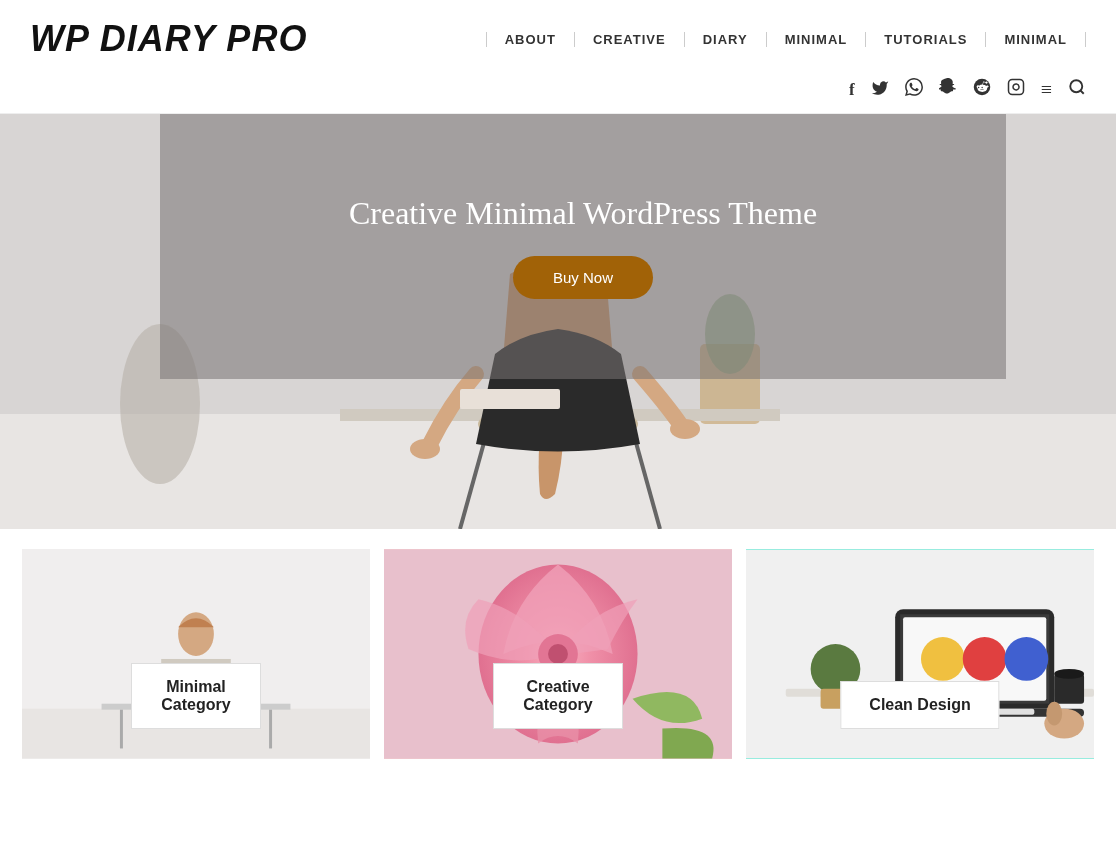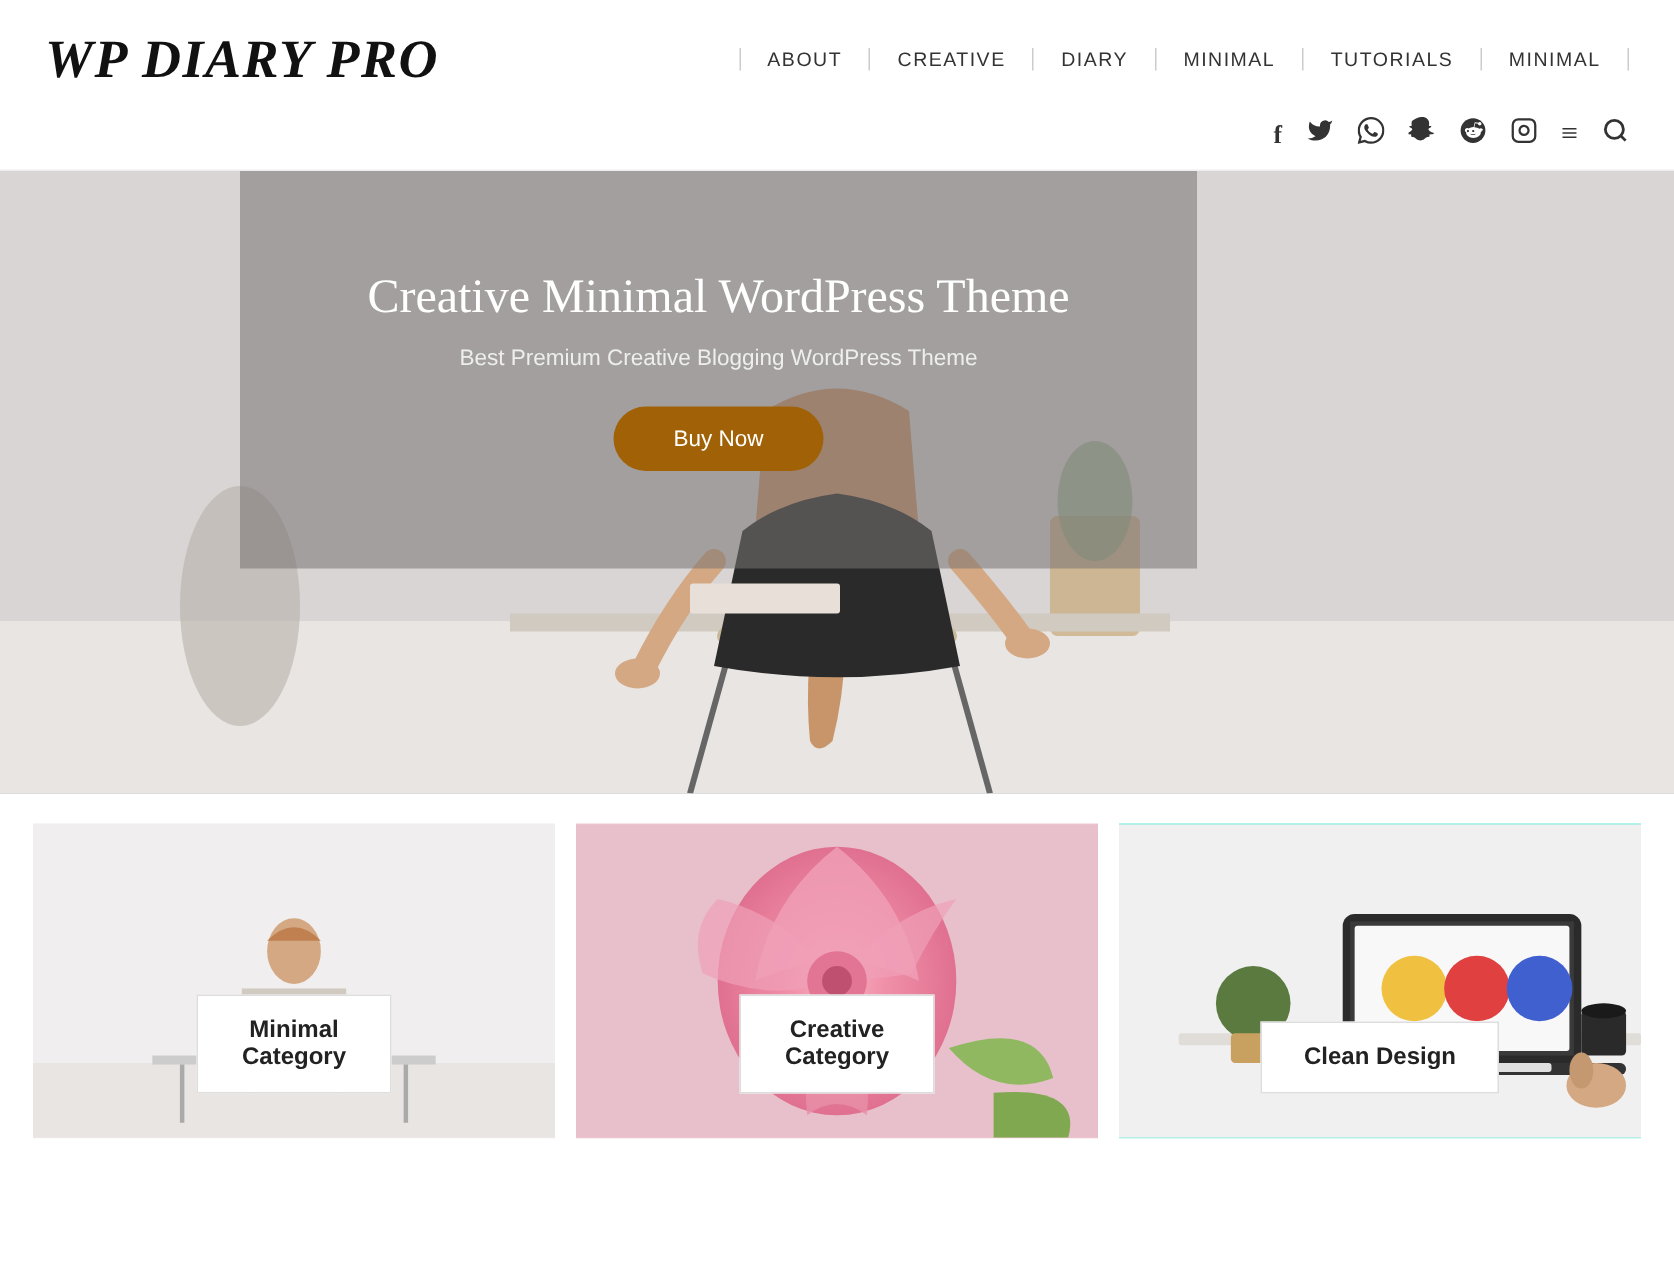--- a/index.html
+++ b/index.html
@@ -11,39 +11,39 @@
       border-bottom: 1px solid #eee;
       padding: 0 30px;
     }
     .header-top {
       display: flex;
       align-items: center;
       justify-content: space-between;
       padding: 18px 0 10px 0;
     }
     .site-title {
-      font-family: Liberation Serif, serif;
+      font-family: Liberation Sans, sans-serif;
       font-size: 36px;
       font-weight: 900;
       color: #111;
       letter-spacing: 1px;
       text-transform: uppercase;
       font-style: italic;
     }
     .main-nav {
       display: flex;
       align-items: center;
       gap: 0;
     }
     .main-nav a {
       text-decoration: none;
       color: #333;
       font-size: 13px;
       font-family: Arial, sans-serif;
-      font-weight: 400;
+      font-weight: 700;
       letter-spacing: 1px;
       padding: 0 18px;
       border-right: 1px solid #ccc;
     }
     .main-nav a:first-child { border-left: 1px solid #ccc; }
     .social-bar {
       display: flex;
       justify-content: flex-end;
       align-items: center;
       padding: 8px 0 12px 0;
@@ -66,21 +66,21 @@
     .hero-bg {
       width: 100%;
       height: 100%;
       position: absolute;
       top: 0; left: 0;
       background: linear-gradient(to bottom, #d0cece 0%, #c8c5c5 30%, #b0adad 60%, #a09d9d 100%);
     }
     .hero-overlay {
       position: absolute;
       top: 0; left: 160px;
-      width: 638px;
+      width: 846px;
       height: 265px;
       background: rgba(120, 115, 115, 0.55);
       display: flex;
       flex-direction: column;
       align-items: center;
       justify-content: center;
       gap: 14px;
     }
     .hero-title {
       color: #fff;
@@ -235,21 +235,20 @@
     <path d="M640,260 Q666,290 680,310" stroke="#d4a882" stroke-width="16" fill="none" stroke-linecap="round"></path>
 
     <ellipse cx="425" cy="335" rx="15" ry="10" fill="#d4a882"></ellipse>
     <ellipse cx="685" cy="315" rx="15" ry="10" fill="#d4a882"></ellipse>
 
     <rect x="460" y="275" width="100" height="20" rx="2" fill="#e8e0d8"></rect>
   </svg>
 
   <div class="hero-overlay">
     <h1 class="hero-title">Creative Minimal WordPress Theme</h1>
-    <p class="hero-subtitle">Best Premium Creative Blogging WordPress Theme</p>
     <button class="buy-now-btn">Buy Now</button>
   </div>
 </section>
 
 <section class="cards-section">
 
   <div class="card" style="background:#f0eeee;">
     <svg width="100%" height="100%" viewBox="0 0 350 210">
       <rect width="350" height="210" fill="#f0eeee"></rect>
 

